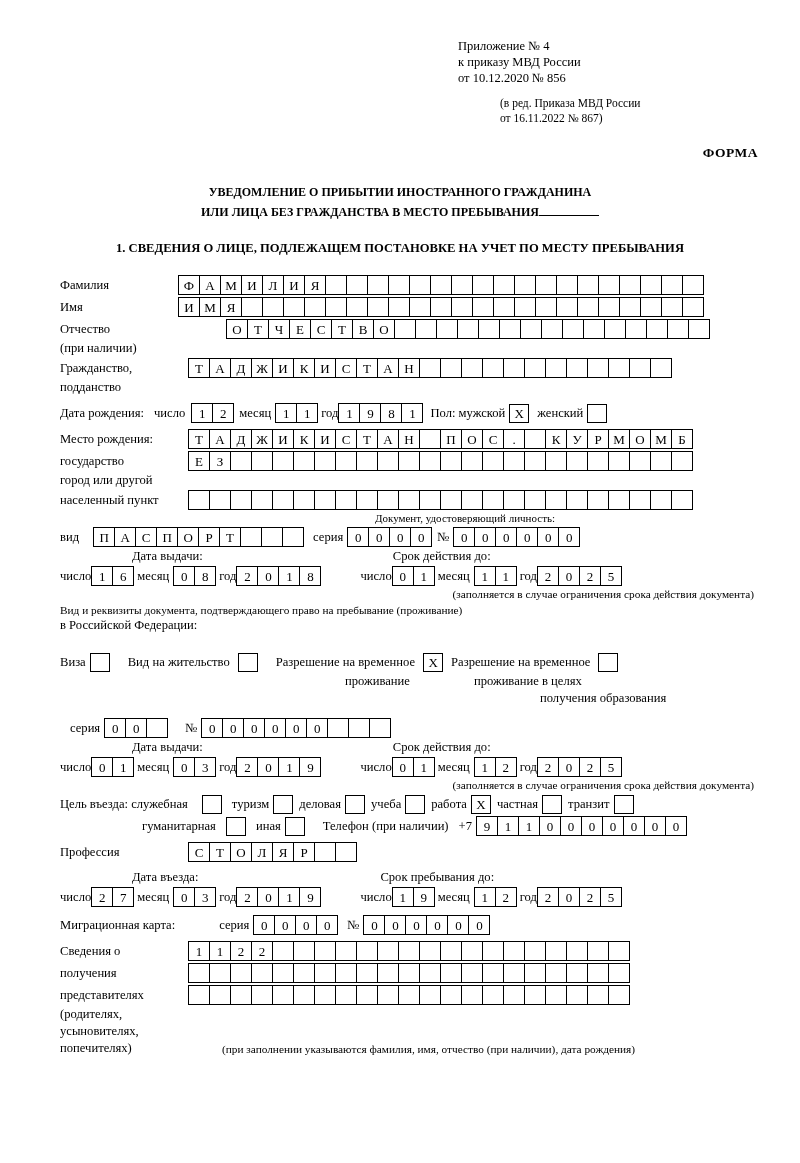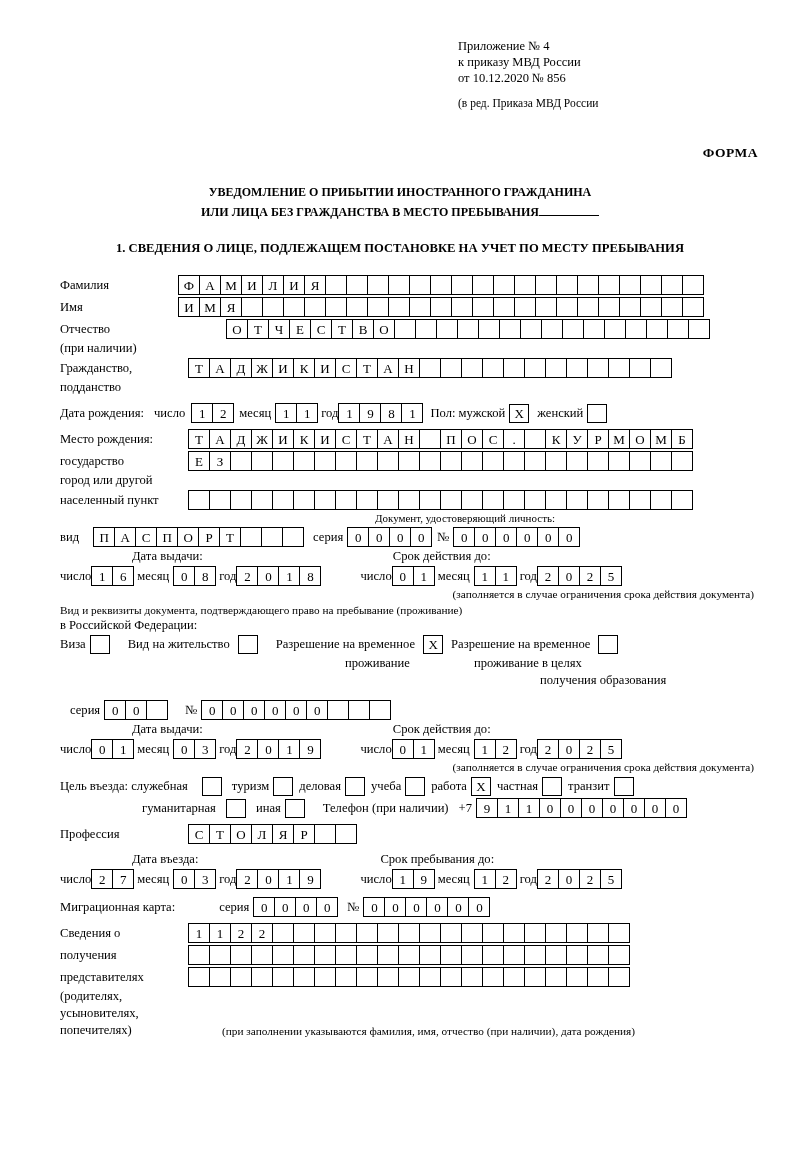--- a/index.html
+++ b/index.html
@@ -23,21 +23,21 @@
   }
   .hdr {
     position: absolute;
     top: 38px;
     right: 42px;
     width: 300px;
     text-align: left;
     font-size: 12.5px;
     line-height: 16px;
   }
-  .hdr .grp2 { margin-top: 10px; font-size: 11.5px; line-height: 15px; }
+  .hdr .grp2 { margin-top: 10px; font-size: 11.5px; line-height: 15px; margin-left: 42px; }
   .formword {
     position: absolute;
     top: 145px;
     right: 42px;
     font-weight: bold;
     font-size: 13.5px;
     letter-spacing: 0.5px;
   }
   .title {
     position: absolute;
@@ -112,20 +112,21 @@
 <body>
 
 <div class="page">
 
   <div class="hdr">
     <div>Приложение № 4</div>
     <div>к приказу МВД России</div>
     <div>от 10.12.2020 № 856</div>
     <div class="grp2">
       <div>(в ред. Приказа МВД России</div>
+      <div>от 16.11.2022 № 867)</div>
     </div>
   </div>
 
   <div class="formword">ФОРМА</div>
 
   <div class="title">
     <div>УВЕДОМЛЕНИЕ О ПРИБЫТИИ ИНОСТРАННОГО ГРАЖДАНИНА</div>
     <div><span>ИЛИ ЛИЦА БЕЗ ГРАЖДАНСТВА В МЕСТО ПРЕБЫВАНИЯ</span><span class="ul"></span></div>
   </div>
 
@@ -485,21 +486,21 @@
           <span class="bx">2</span>
           <span class="bx">5</span>
         </span>
     </div>
 
     <div class="note-right">(заполняется в случае ограничения срока действия документа)</div>
 
     <div class="row">
       <span class="small">Вид и реквизиты документа, подтверждающего право на пребывание (проживание)</span>
     </div>
-    <div class="row" style="margin-bottom:2px">
+    <div class="row" style="margin-bottom:20px">
       <span>в Российской Федерации:</span>
     </div>
 
     <div class="row">
       <span>Виза</span>
       <span class="gap4"></span>
       <span class="boxes">
           <span class="bx chk"></span>
         </span>
       <span class="gap18"></span>

